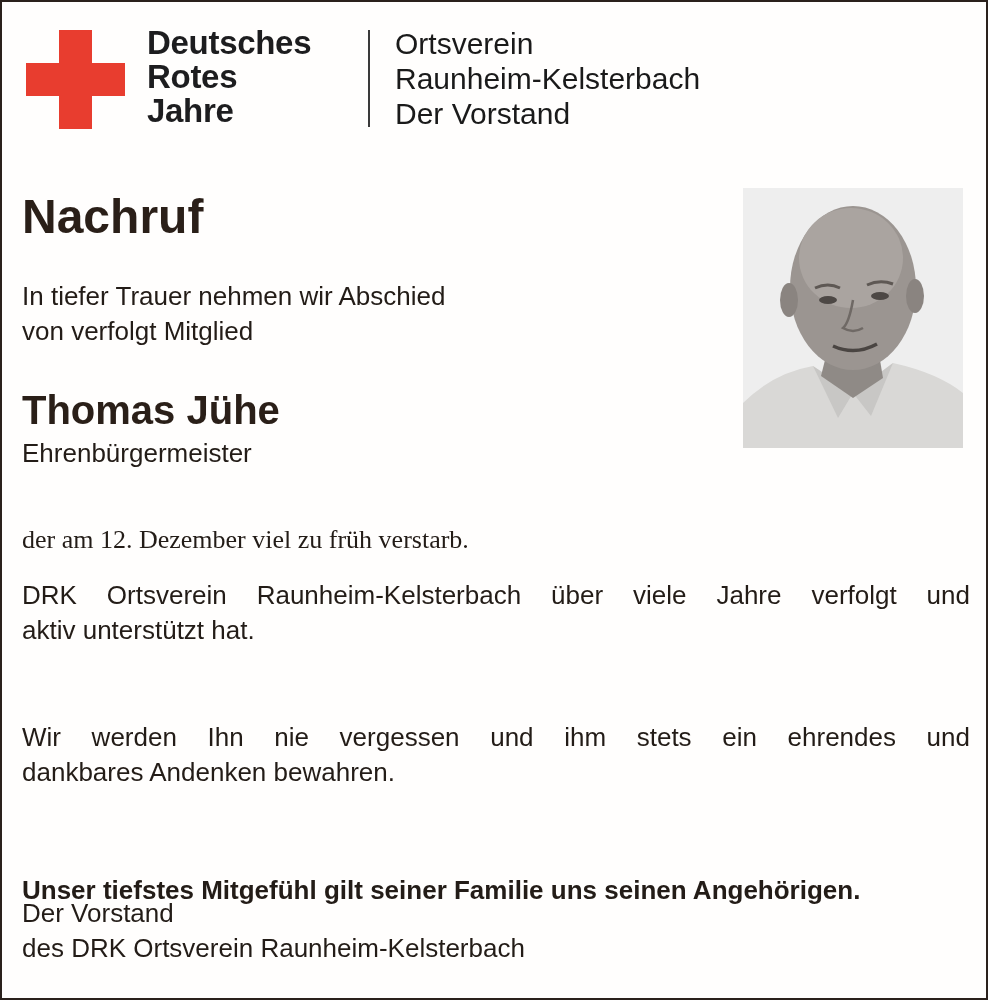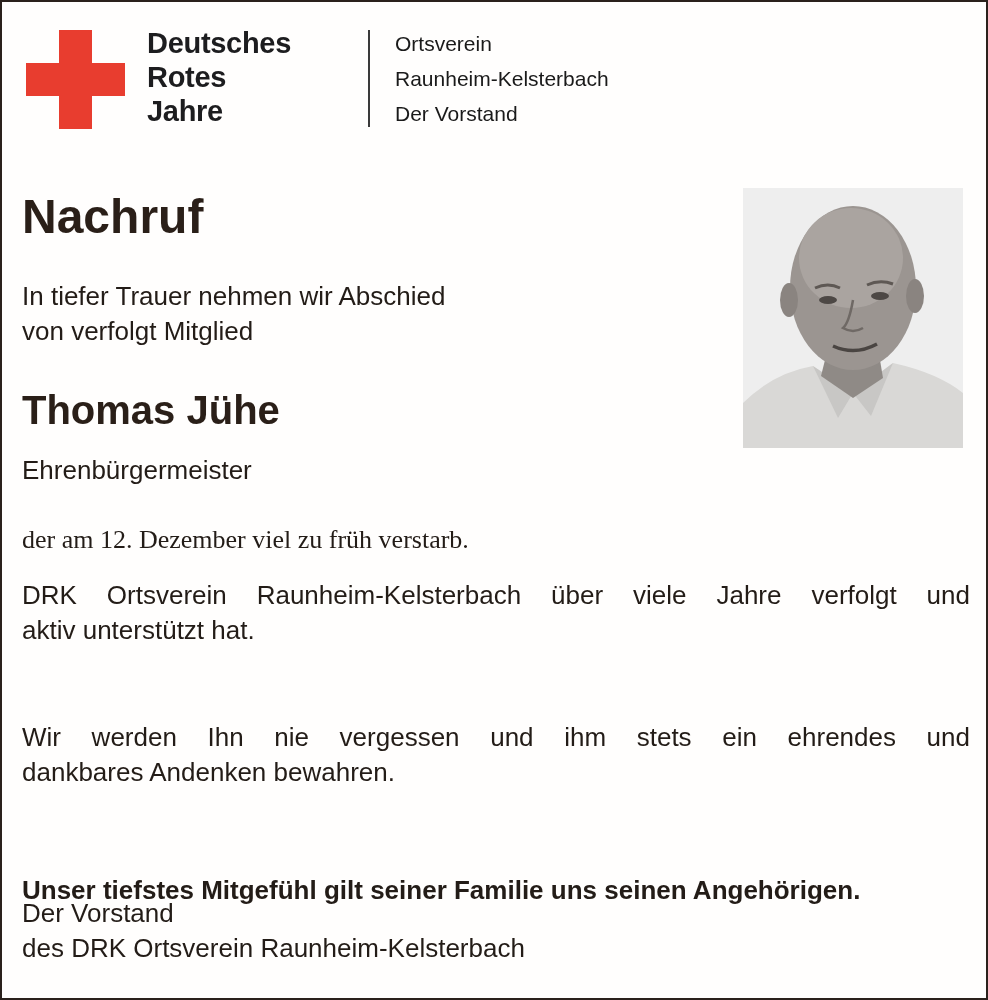--- a/index.html
+++ b/index.html
@@ -10,45 +10,45 @@
     border: 2px solid #2a211c;
     background: #fffefd;
     font-family: "Liberation Sans", sans-serif;
     color: #231c17;
   }
   .cross { position: absolute; left: 24px; top: 28px; width: 99px; height: 99px; }
   .cross .v { position: absolute; left: 33px; top: 0; width: 33px; height: 99px; background: #e83d2f; }
   .cross .h { position: absolute; left: 0; top: 33px; width: 99px; height: 33px; background: #e83d2f; }
   .brand {
     position: absolute; left: 145px; top: 24px;
-    font-weight: bold; font-size: 29px; line-height: 34px; color: #1d1d1f;
+    font-weight: bold; font-size: 33px; line-height: 34px; color: #1d1d1f;
     letter-spacing: -0.3px;
   }
   .brand div { white-space: nowrap; }
   .divider { position: absolute; left: 366px; top: 28px; width: 2px; height: 97px; background: #3a3a3a; }
   .org {
     position: absolute; left: 393px; top: 24px;
-    font-size: 21px; line-height: 35px; color: #1a1a1a;
+    font-size: 30px; line-height: 35px; color: #1a1a1a;
   }
   .org div { white-space: nowrap; }
   .title {
     position: absolute; left: 20px; top: 192px;
     font-weight: bold; font-size: 48px; line-height: 46px; color: #2a1f18;
   }
   .photo {
     position: absolute; left: 741px; top: 186px; width: 220px; height: 260px;
     background: #efefef; overflow: hidden;
   }
   .text { font-size: 26px; line-height: 35px; color: #231c17; white-space: nowrap; }
   .intro { position: absolute; left: 20px; top: 277px; }
   .name {
     position: absolute; left: 20px; top: 384px;
     font-weight: bold; font-size: 40px; line-height: 48px; color: #2a1f18;
   }
-  .role { position: absolute; left: 20px; top: 434px; margin-top: 17px; }
+  .role { position: absolute; left: 20px; top: 434px; }
   .p { position: absolute; left: 20px; width: 948px; font-size: 26px; line-height: 35px; color: #231c17; }
   .justify-full { text-align: justify; text-align-last: justify; }
 </style>
 </head>
 <body>
 
 <div class="frame">
 
   <div class="cross">
     <div class="v"></div>

